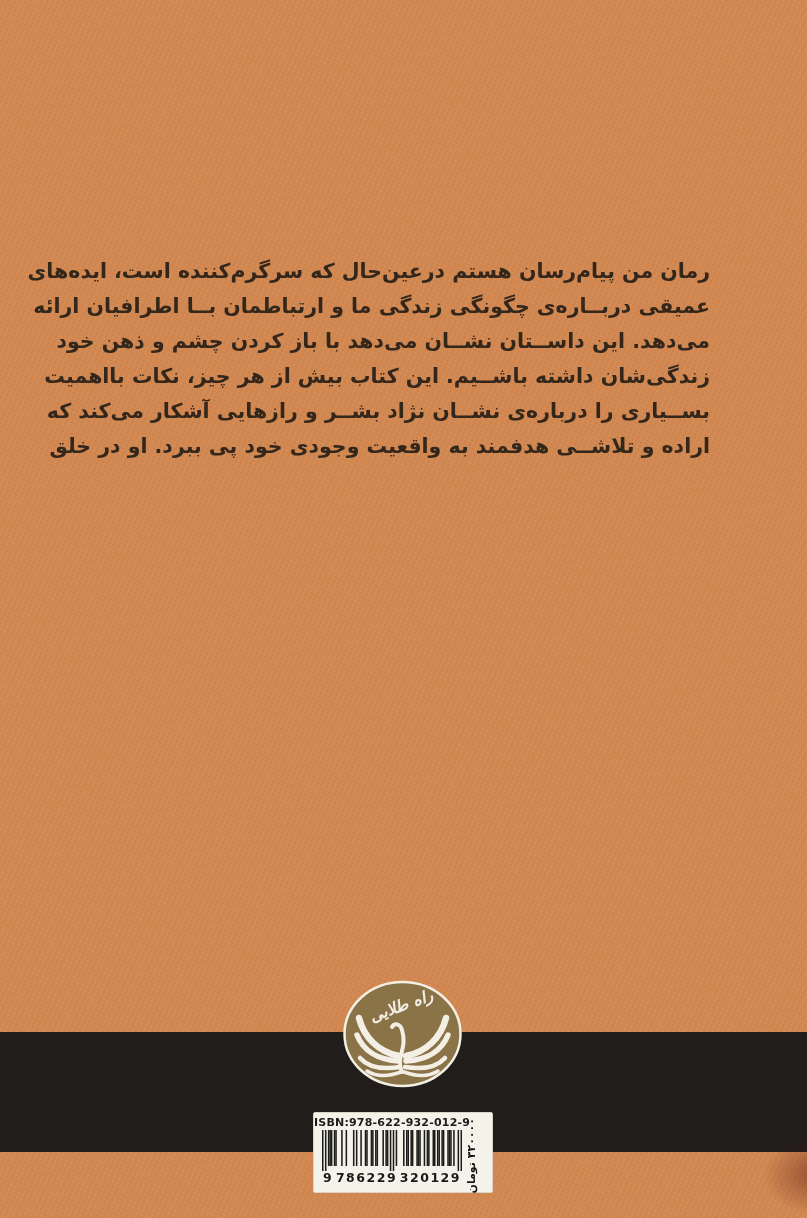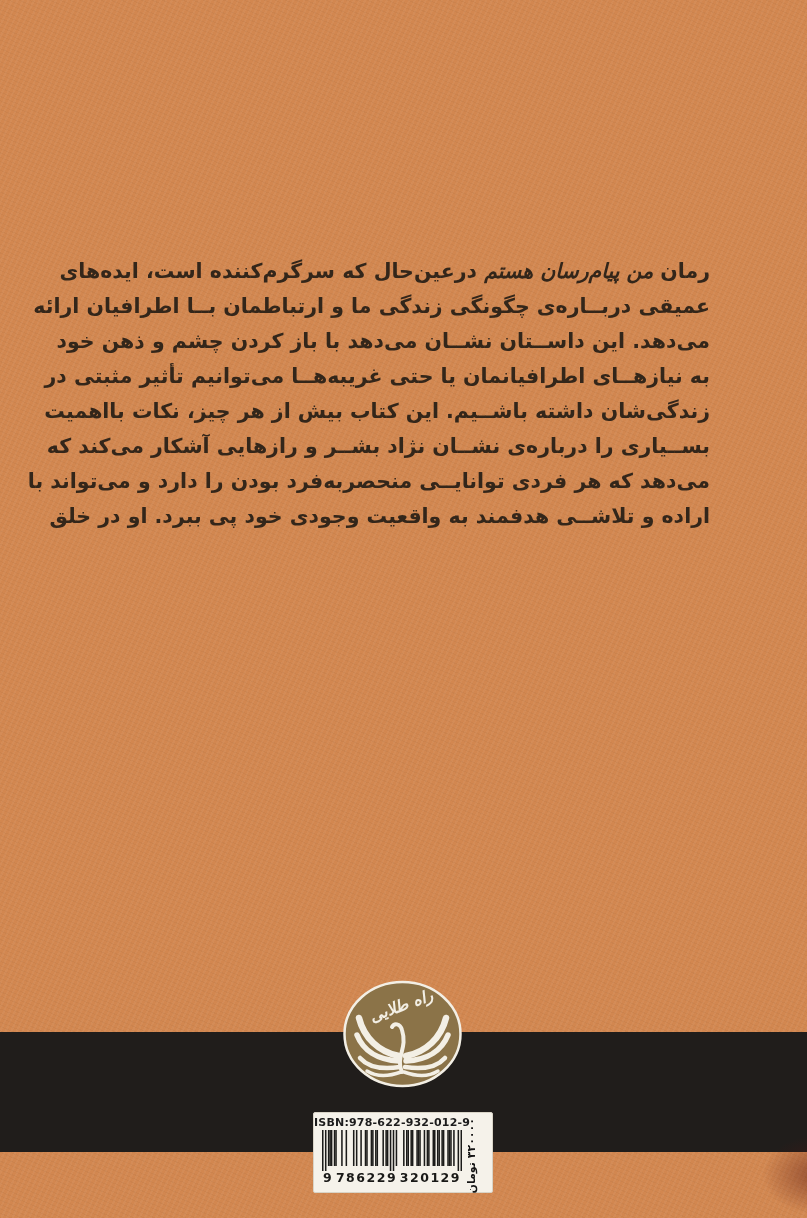--- a/index.html
+++ b/index.html
@@ -39,21 +39,21 @@
     line-height:35px;
     height:35px;
     text-align:justify;
     text-align-last:justify;
     white-space:nowrap;
     overflow:visible;
   }
   .blurb .line.para-end{
     text-align-last:right;
   }
-  .blurb .it{font-style:italic;}
+  .blurb .it{}
   .band{
     position:absolute;left:0;top:1032px;width:807px;height:120px;
     background:var(--band);
   }
   .logo{
     position:absolute;left:342px;top:980px;width:121px;height:108px;
   }
   .logo svg{display:block;width:121px;height:108px;}
   .logo .circle{fill:var(--logo-circle);stroke:var(--logo-ink);stroke-width:2.5;}
   .logo .feather{fill:none;stroke:var(--logo-ink);stroke-linecap:round;}
@@ -109,24 +109,22 @@
 <body>
 
 <div class="cover">
 
   <div class="texture"></div>
 
   <div class="blurb">
       <div class="line"><span>رمان </span><span class="it">من پیام‌رسان هستم</span><span> درعین‌حال که سرگرم‌کننده است، ایده‌های</span></div>
       <div class="line"><span>عمیقی دربــاره‌ی چگونگی زندگی ما و ارتباطمان بــا اطرافیان ارائه</span></div>
       <div class="line"><span>می‌دهد. این داســتان نشــان می‌دهد با باز کردن چشم و ذهن خود</span></div>
-      <div class="line"><span>به نیازهــای اطرافیانمان یا حتی غریبه‌هــا می‌توانیم تأثیر مثبتی در</span></div>
       <div class="line"><span>زندگی‌شان داشته باشــیم. این کتاب بیش از هر چیز، نکات بااهمیت</span></div>
       <div class="line"><span>بســیاری را درباره‌ی نشــان نژاد بشــر و رازهایی آشکار می‌کند که</span></div>
-      <div class="line"><span>می‌دهد که هر فردی توانایــی منحصربه‌فرد بودن را دارد و می‌تواند با</span></div>
       <div class="line"><span>اراده و تلاشــی هدفمند به واقعیت وجودی خود پی ببرد. او در خلق</span></div>
     </div>
 
   <div class="band"></div>
 
   <div class="logo">
     <svg viewBox="0 0 121 108">
       <ellipse class="circle" cx="60.5" cy="54" rx="58" ry="52"></ellipse>
       <g>
         <path class="feather" stroke-width="6.5" d="M64 76 C84 72 99 58 104 38"></path>

